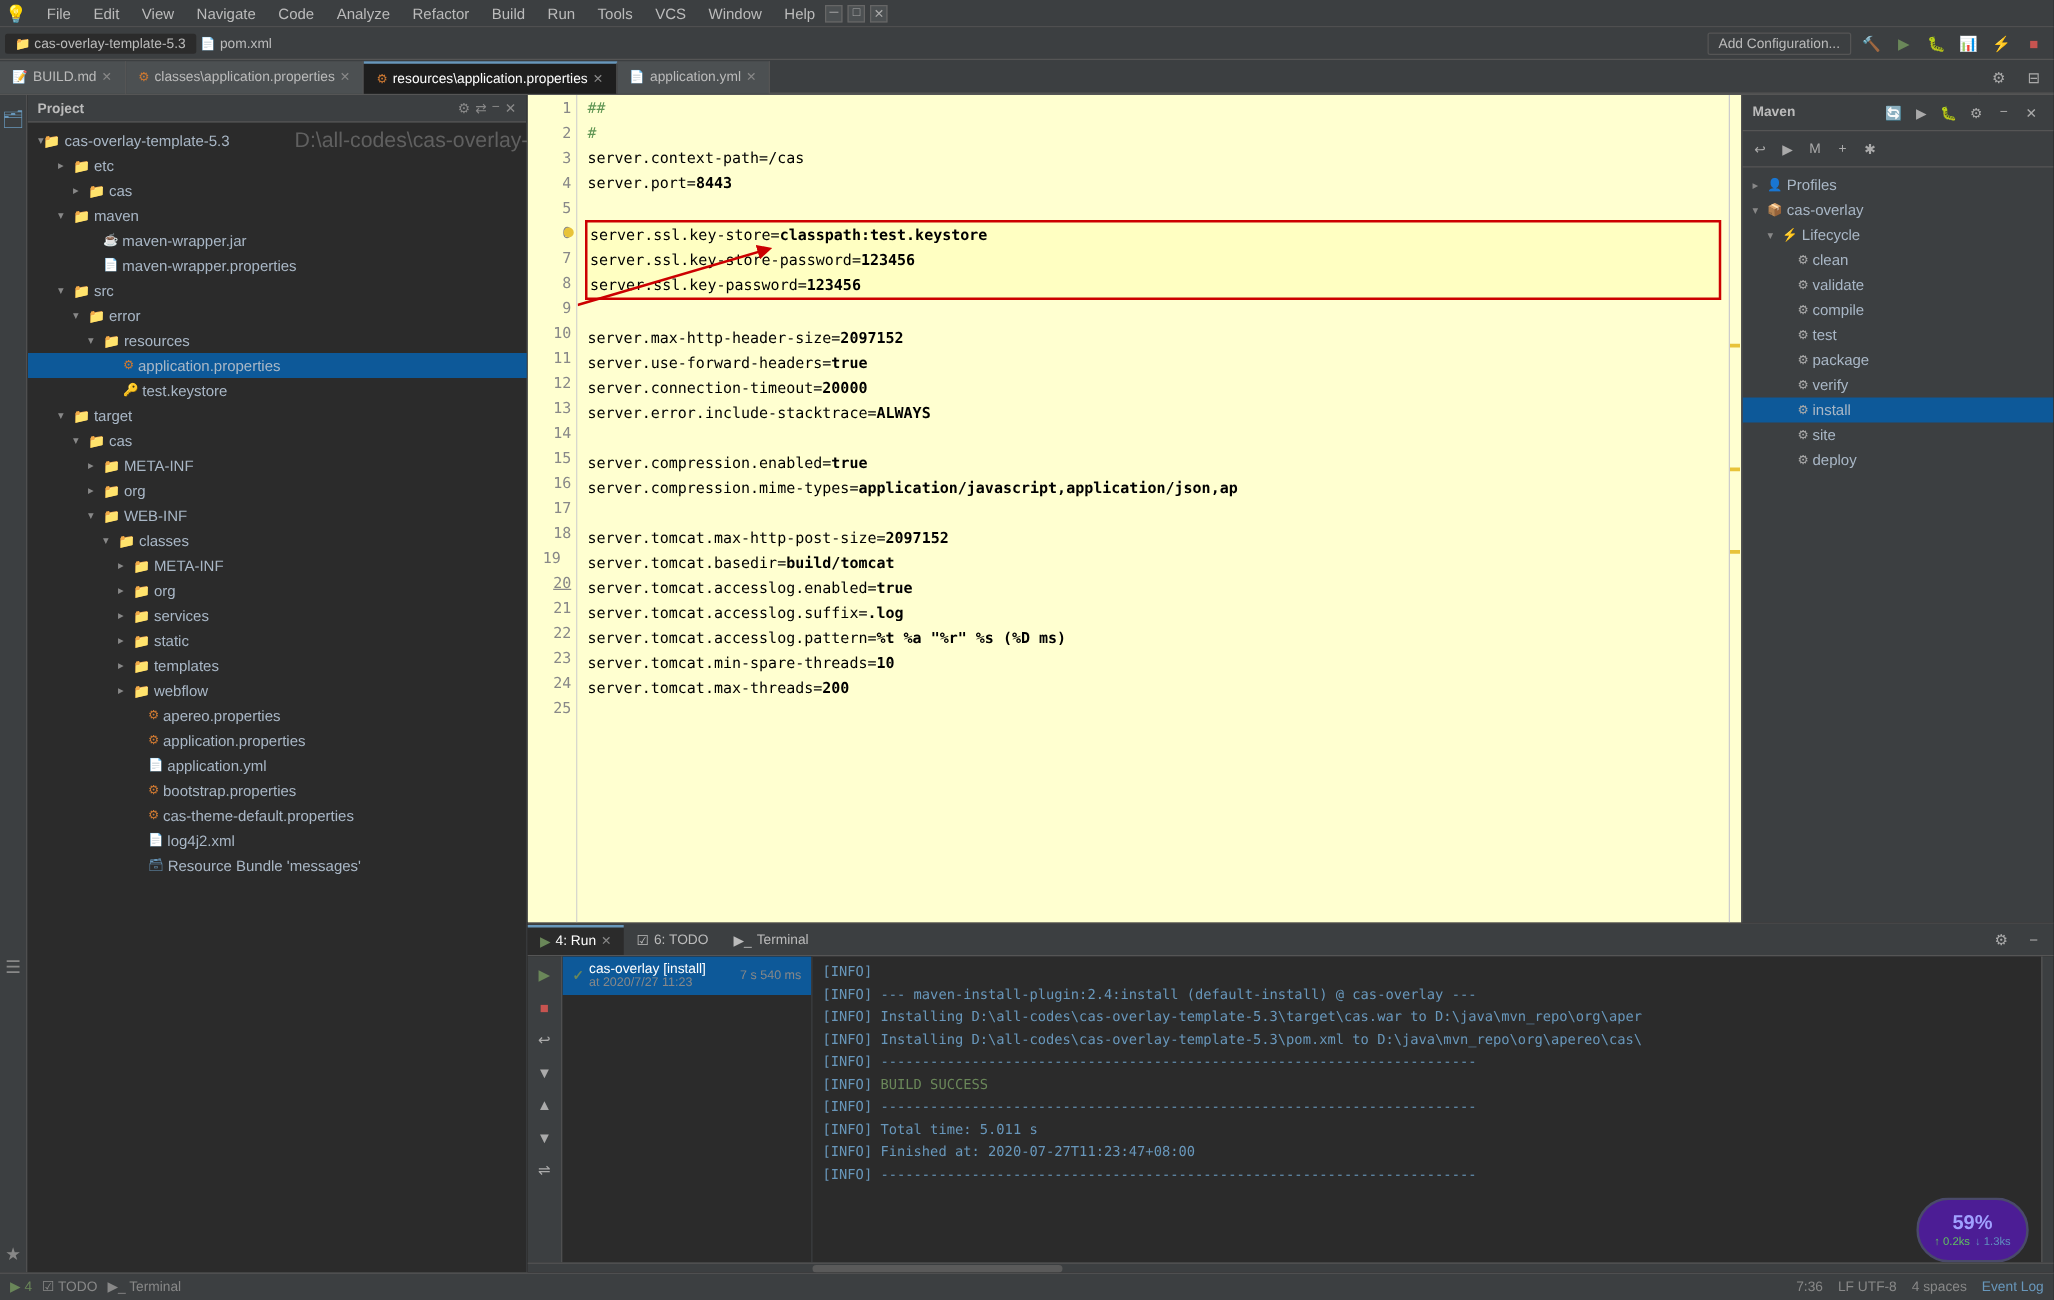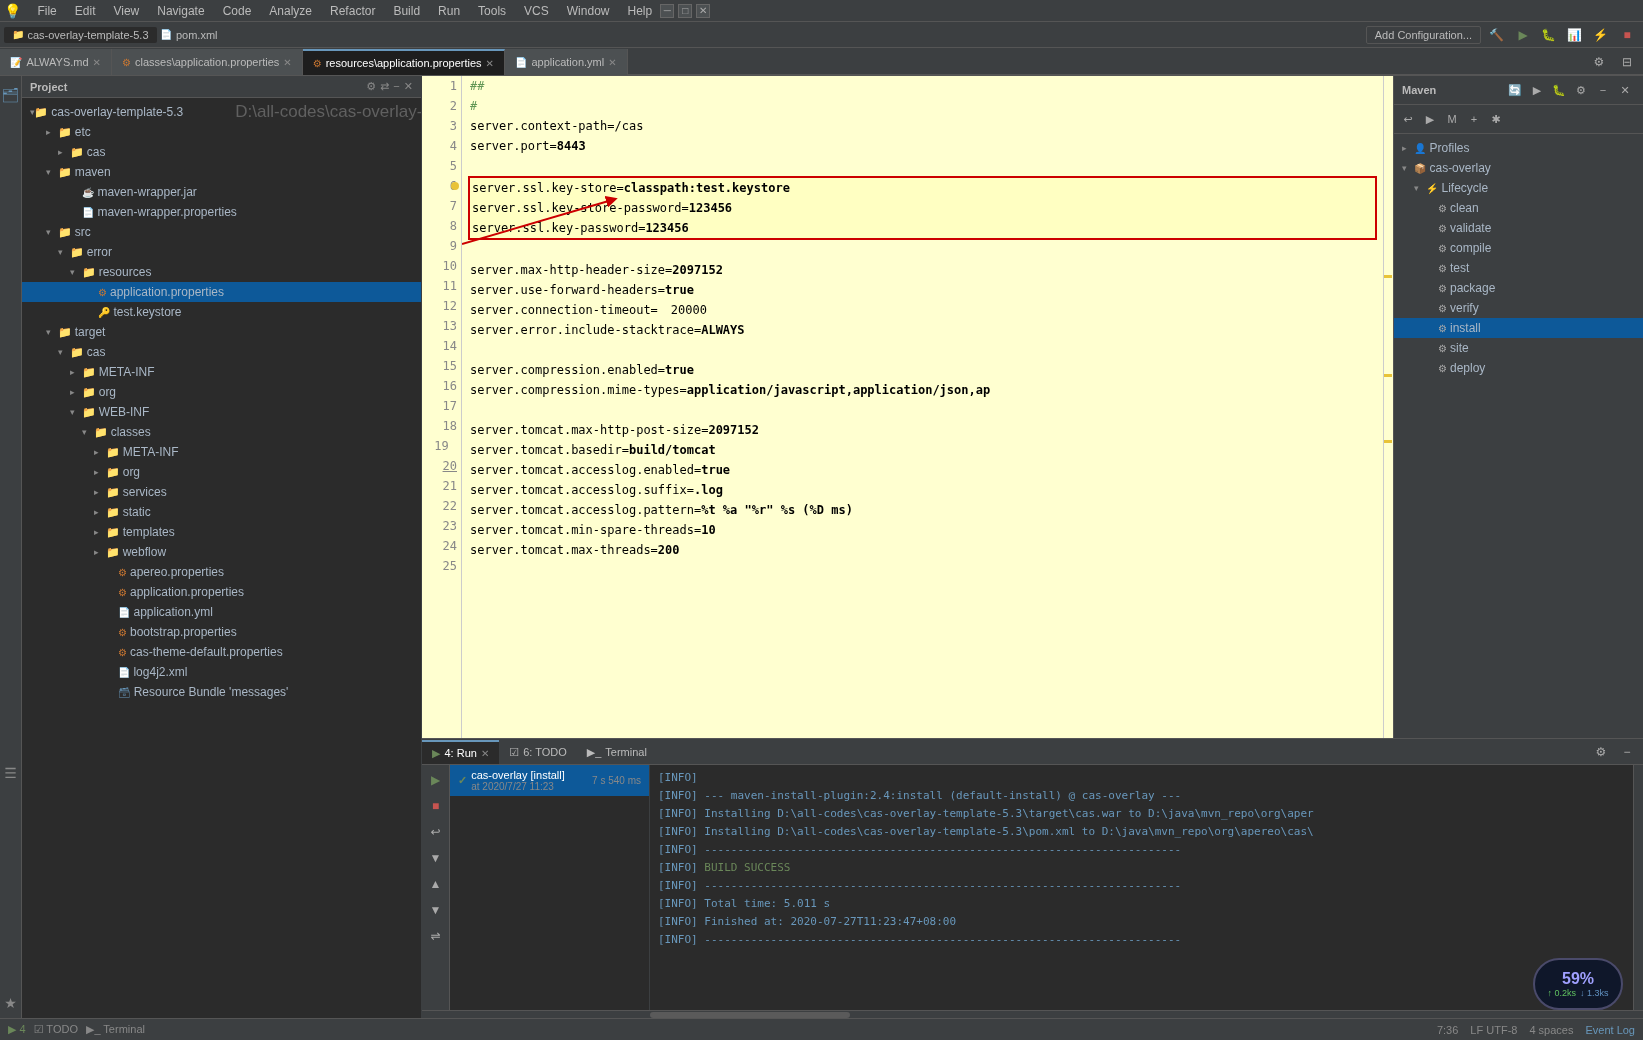--- a/index.html
+++ b/index.html
@@ -134,21 +134,21 @@
       <span class="toolbar-btn" title="Debug">🐛</span>
       <span class="toolbar-btn" title="Coverage">📊</span>
       <span class="toolbar-btn" title="Profile">⚡</span>
       <span class="toolbar-btn" title="Stop" style="color:#c75450;">■</span>
     </div>
   </div>
 
   <div class="tab-bar">
     <div class="tab">
       <span style="color:#6897bb; font-size:10px;">📝</span>
-      <span>ALWAYS.md</span>
+      <span>BUILD.md</span>
       <span class="tab-close">✕</span>
     </div>
     <div class="tab">
       <span style="font-size:10px; color:#cc7832;">⚙</span>
       <span>classes\application.properties</span>
       <span class="tab-close">✕</span>
     </div>
     <div class="tab active">
       <span style="font-size:10px; color:#cc7832;">⚙</span>
       <span>resources\application.properties</span>
@@ -487,21 +487,21 @@
                 <span style="font-weight:bold;">2097152</span>
             </div>
 
             <div class="code-line">
               <span>server.use-forward-headers=</span>
                 <span style="font-weight:bold;">true</span>
             </div>
 
             <div class="code-line">
               <span>server.connection-timeout=</span>
-                <span style="font-weight:normal;margin-left:13px;">20000</span>
+                <span style="font-weight:bold;">20000</span>
             </div>
 
             <div class="code-line">
               <span>server.error.include-stacktrace=</span>
                 <span style="font-weight:bold;">ALWAYS</span>
             </div>
 
             <div class="code-line">&nbsp;</div>
 
             <div class="code-line">
@@ -749,21 +749,21 @@
     <div class="status-right">
       <span>7:36</span>
       <span>LF  UTF-8</span>
       <span>4 spaces</span>
       <span style="cursor:pointer; color:#6897bb;">Event Log</span>
     </div>
   </div>
 
 </div>
 
-<div class="cpu-widget" style="position:fixed; bottom:30px; right:20px; width:90px; height:52px; background:#0f172a; border-radius:26px; display:flex; align-items:center; justify-content:center; border:2px solid #4a4a6a;">
+<div class="cpu-widget" style="position:fixed; bottom:30px; right:20px; width:90px; height:52px; background:#4c1d95; border-radius:26px; display:flex; align-items:center; justify-content:center; border:2px solid #4a4a6a;">
   <div style="display:flex; flex-direction:column; align-items:center;">
     <span style="color:#a0a0ff; font-size:16px; font-weight:bold;">59%</span>
     <div style="display:flex; gap:4px; font-size:9px;">
       <span style="color:#60c060;">↑ <span>0.2ks</span></span>
       <span style="color:#6090c0;">↓ <span>1.3ks</span></span>
     </div>
   </div>
 </div>
 
 </body></html>

